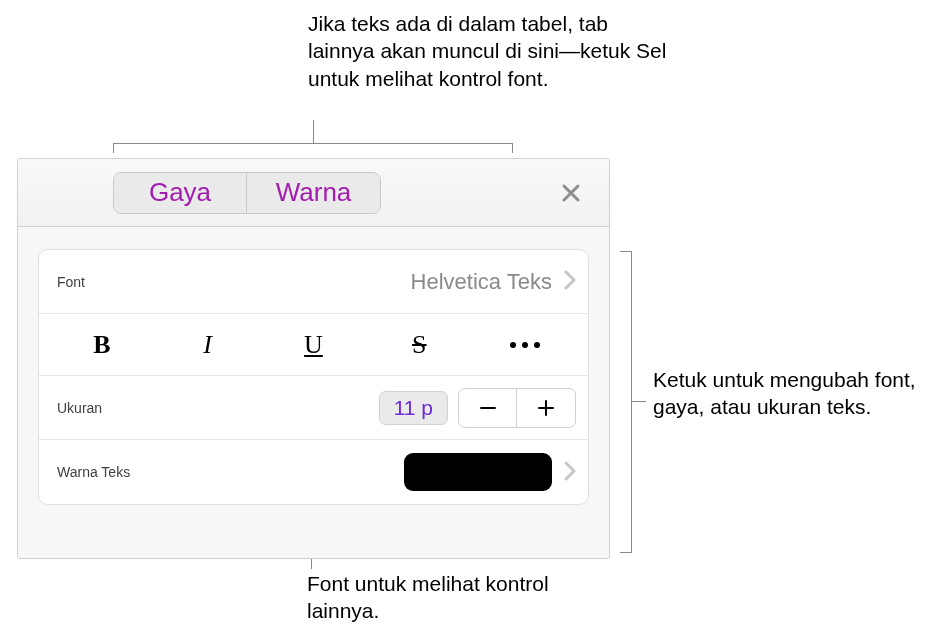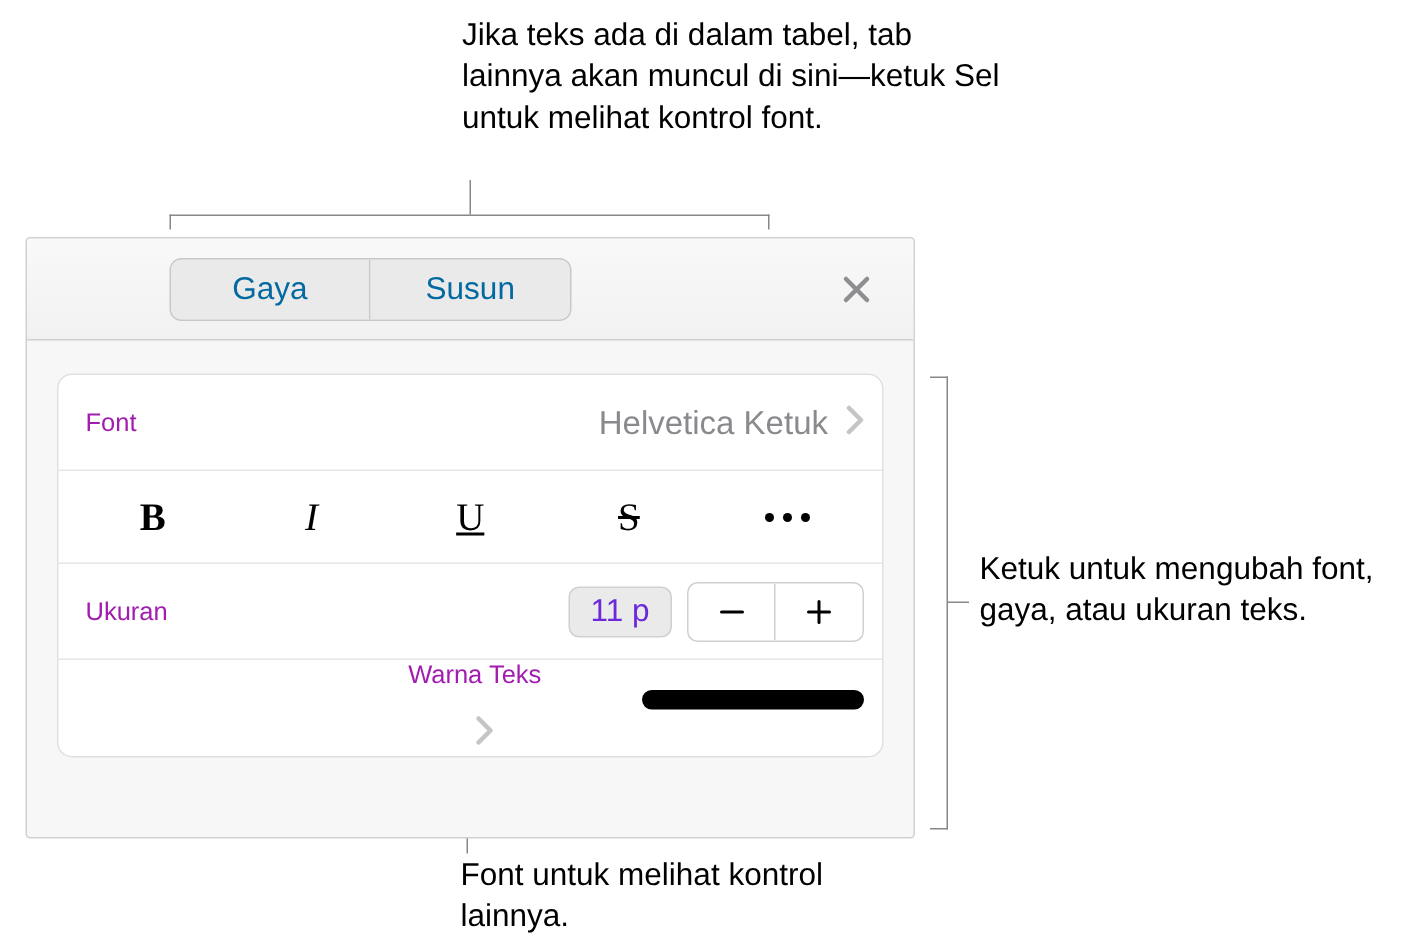--- a/index.html
+++ b/index.html
@@ -47,22 +47,22 @@
       border-radius: 8px;
       overflow: hidden;
       background: #eaeaea;
       height: 42px;
     }
     .seg-btn {
       width: 133px;
       display: flex;
       align-items: center;
       justify-content: center;
-      font-size: 21px;
-      color: #0369a1;
+      font-size: 26px;
+      color: #a21caf;
       border-right: 1px solid #c8c8c8;
       background: #eaeaea;
     }
     .seg-btn:last-child { border-right: none; }
     .seg-btn.active { background: #fff; }
     .close-btn {
       position: absolute;
       right: 22px;
       top: 50%;
       transform: translateY(-50%);
@@ -84,24 +84,24 @@
       border-radius: 10px;
       overflow: hidden;
     }
     .row {
       display: flex;
       align-items: center;
       height: 64px;
       padding: 0 12px 0 18px;
       border-bottom: 1px solid #e6e6e6;
     }
-    .row:last-child { border-bottom: none; flex-direction: column; }
+    .row:last-child { border-bottom: none; }
     .row-label {
-      font-size: 17px;
-      color: #a21caf;
+      font-size: 14px;
+      color: #404040;
       flex: 0 0 auto;
     }
     .row-value {
       margin-left: auto;
       font-size: 22px;
       color: #8a8a8e;
     }
     .chevron {
       color: #c5c5c7;
       font-size: 26px;
@@ -195,36 +195,36 @@
 <div class="bracket-v" style="position:absolute; left:620px; top:251px; width:12px; height:302px;"></div>
 <div class="callout-line" style="left:632px; top:401px; width:14px; height:1px;"></div>
 
 <div class="callout" style="left:307px; top:570px; width:280px;">Font untuk melihat kontrol lainnya.</div>
 <div class="callout-line" style="left:311px; top:547px; width:1px; height:22px;"></div>
 
 <div class="panel">
   <div class="panel-header">
     <div class="segmented">
       <div class="seg-btn">Gaya</div>
-      <div class="seg-btn">Susun</div>
+      <div class="seg-btn">Warna</div>
     </div>
     <div class="close-btn">
       <svg width="20" height="20" viewBox="0 0 20 20">
         <line x1="3" y1="3" x2="17" y2="17" stroke="#8e8e92" stroke-width="3" stroke-linecap="round"></line>
         <line x1="17" y1="3" x2="3" y2="17" stroke="#8e8e92" stroke-width="3" stroke-linecap="round"></line>
       </svg>
     </div>
   </div>
 
   <div class="panel-body">
     <div class="card">
 
       <div class="row">
         <div class="row-label">Font</div>
-        <div class="row-value">Helvetica Ketuk</div>
+        <div class="row-value">Helvetica Teks</div>
         <div class="chevron">
           <svg width="12" height="20" viewBox="0 0 12 20">
               <polyline points="2,2 10,10 2,18" fill="none" stroke="#c5c5c7" stroke-width="3" stroke-linecap="round" stroke-linejoin="round"></polyline>
             </svg>
         </div>
       </div>
 
       <div class="format-row">
         <div class="fmt-btn fmt-bold">B</div>
         <div class="fmt-btn fmt-italic">I</div>

